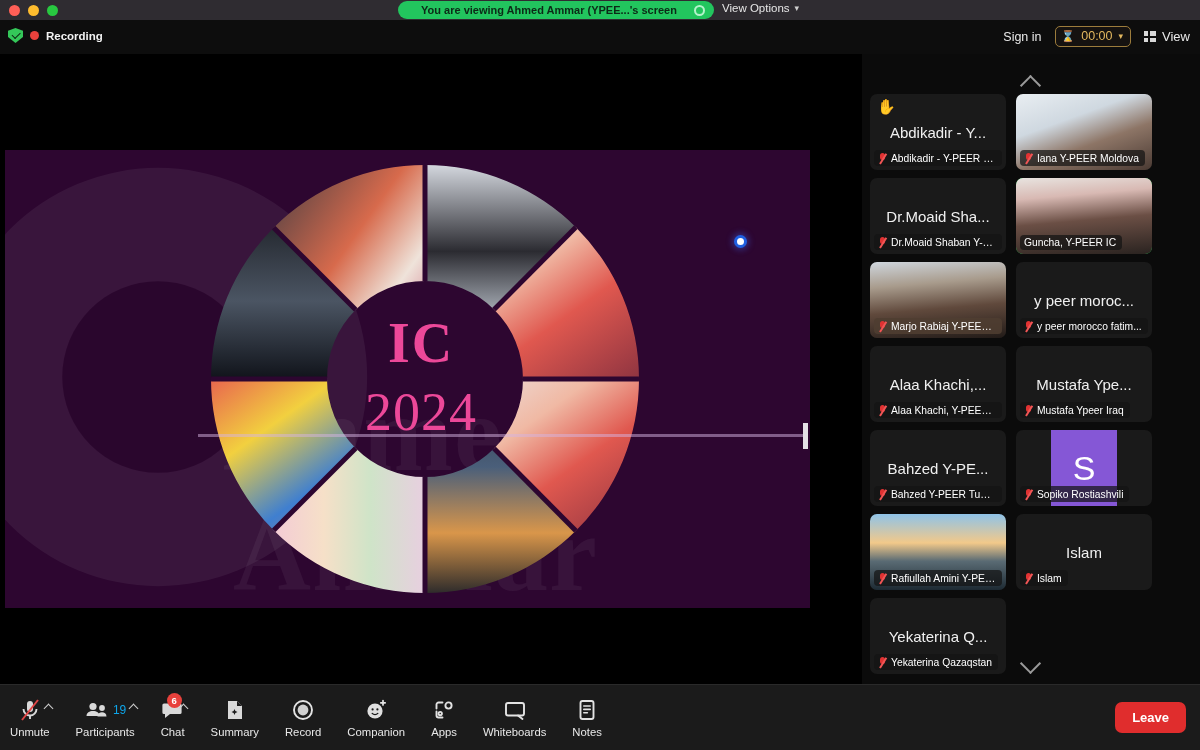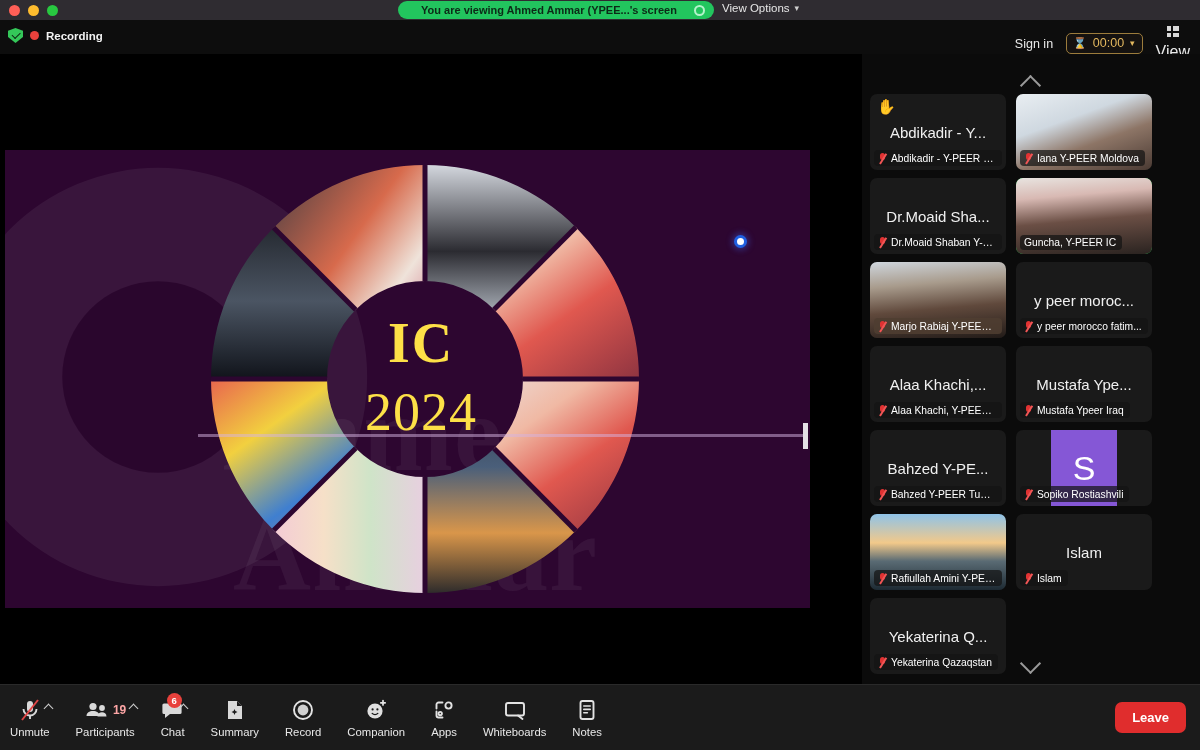--- a/index.html
+++ b/index.html
@@ -87,22 +87,22 @@
   .timer {
     border: 1px solid #9c7c3c; border-radius: 5px;
     padding: 2px 7px 3px 6px;
     color: #e3b85f; font-size: 12.5px;
     display: flex; align-items: center; gap: 6px;
     background: #151210;
   }
   .timer .hg { font-size: 11px; }
   .timer .cv { font-size: 9px; }
   .viewbtn {
-    color: #e9e9e9; font-size: 16px;
-    display: flex; align-items: center; gap: 6px; flex-direction: column;
+    color: #e9e9e9; font-size: 13px;
+    display: flex; align-items: center; gap: 6px;
   }
   .view-ico {
     width: 12px; height: 11px;
     display: grid; grid-template-columns: 4px 6px; gap: 2px;
   }
   .view-ico i { background: #d8d8d8; display: block; }
 
   
   .stage {
     position: absolute;
@@ -139,21 +139,21 @@
 
   .collage-wrap {
     position: absolute; left: 200px; top: 9px;
     width: 440px; height: 440px;
   }
   .center-text {
     position: absolute; left: 0; right: 8px; top: 50%;
     transform: translateY(-50%);
     text-align: center; z-index: 6;
     font-family: "Liberation Serif", serif;
-    color: #fde047;
+    color: #ec4899;
   }
   .center-text .ic { font-size: 56px; font-weight: 700; letter-spacing: 2px; line-height: 1.0; }
   .center-text .yr { font-size: 54px; font-weight: 400; letter-spacing: 1px; margin-top: 10px; }
 
   
   .anno-line {
     position: absolute; left: 193px; top: 284px;
     width: 605px; height: 3px;
     background: rgba(214,180,226,0.50);
   }
@@ -308,21 +308,21 @@
     padding: 0 3px;
   }
   .leave-btn {
     background: #e02d2d;
     color: #fff; font-size: 13px; font-weight: 700;
     border-radius: 7px;
     padding: 8px 17px;
     border: none;
     cursor: pointer;
   }
-  .pcount { color: #fca5a5; font-size: 12px; margin-left: 3px; font-weight: bold; }
+  .pcount { color: #0ea5e9; font-size: 12px; margin-left: 3px; }
 </style>
 </head>
 <body>
 
 <div class="titlebar">
   <div class="traffic">
     <span class="dot red"></span>
     <span class="dot yellow"></span>
     <span class="dot green"></span>
   </div>

